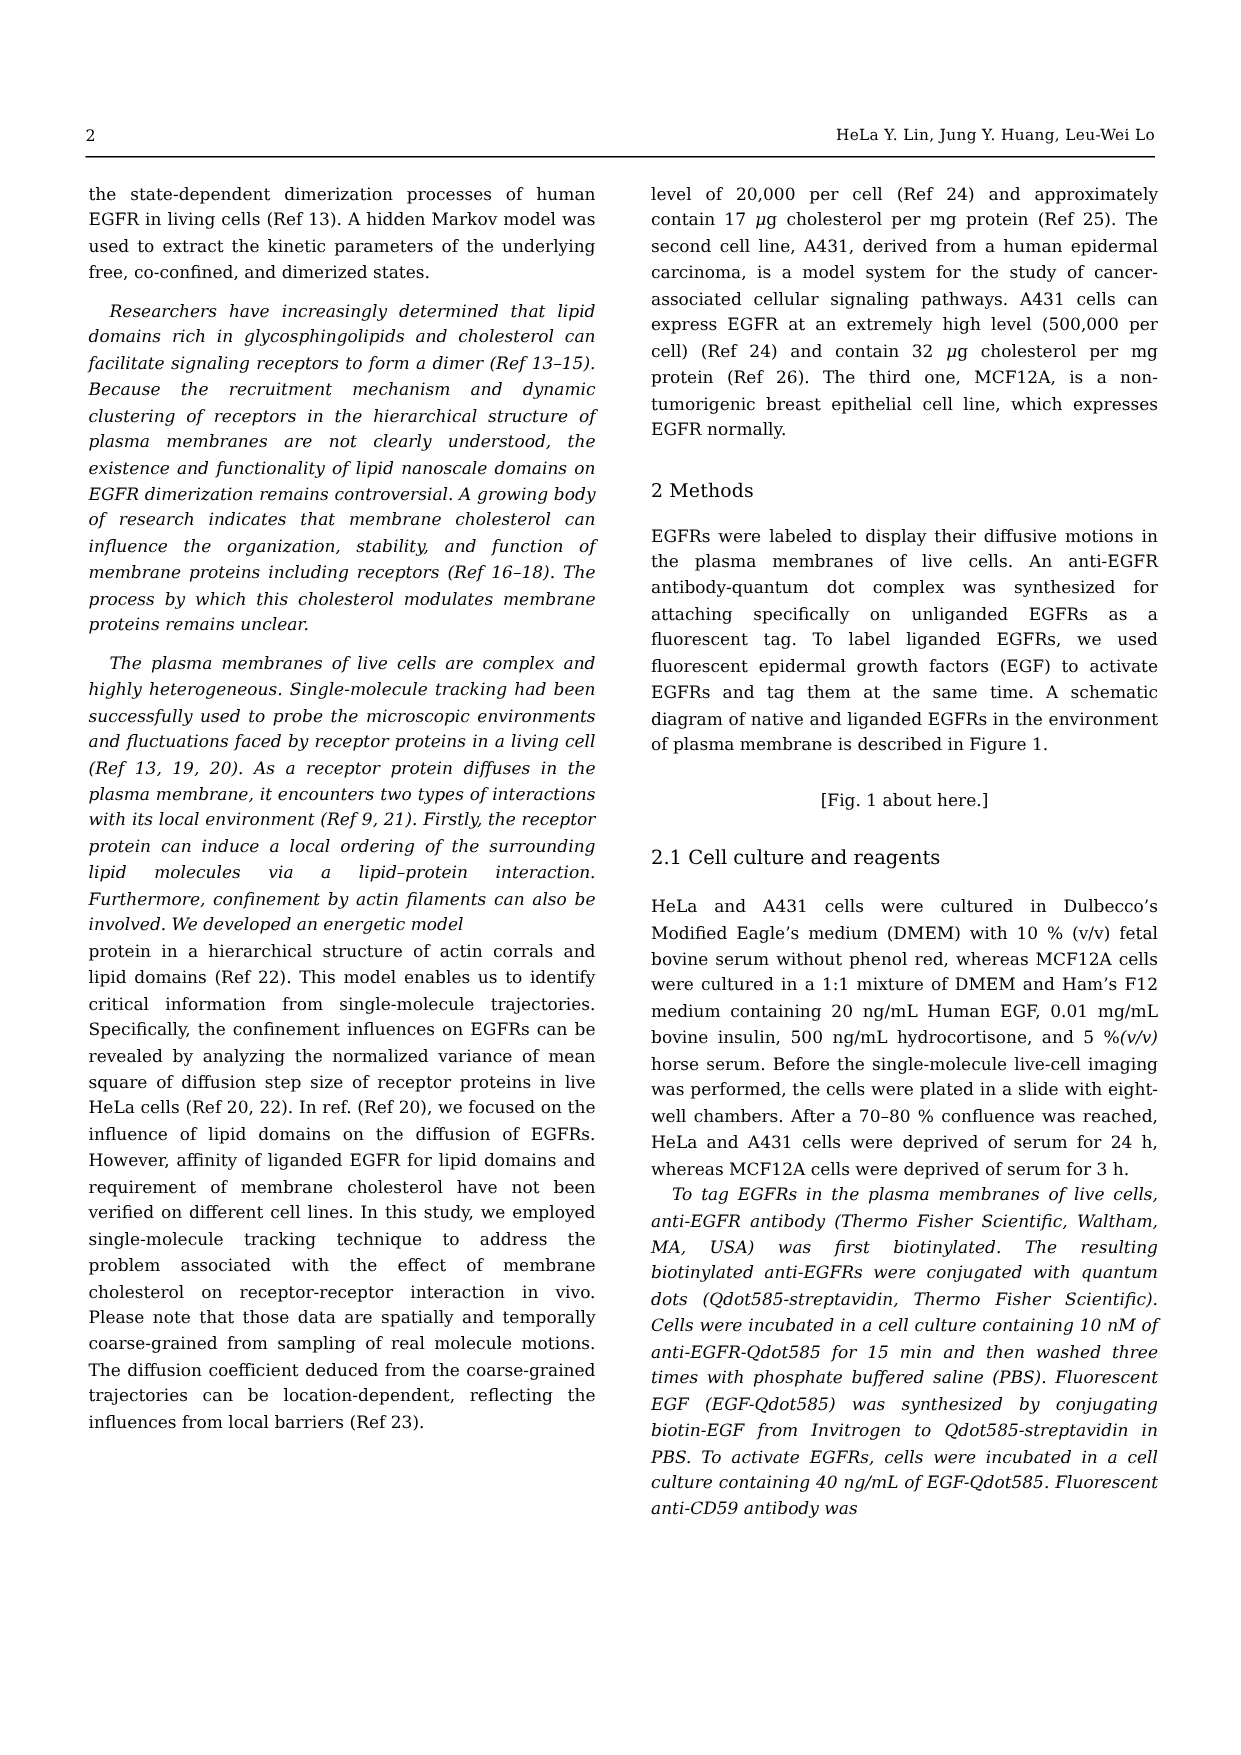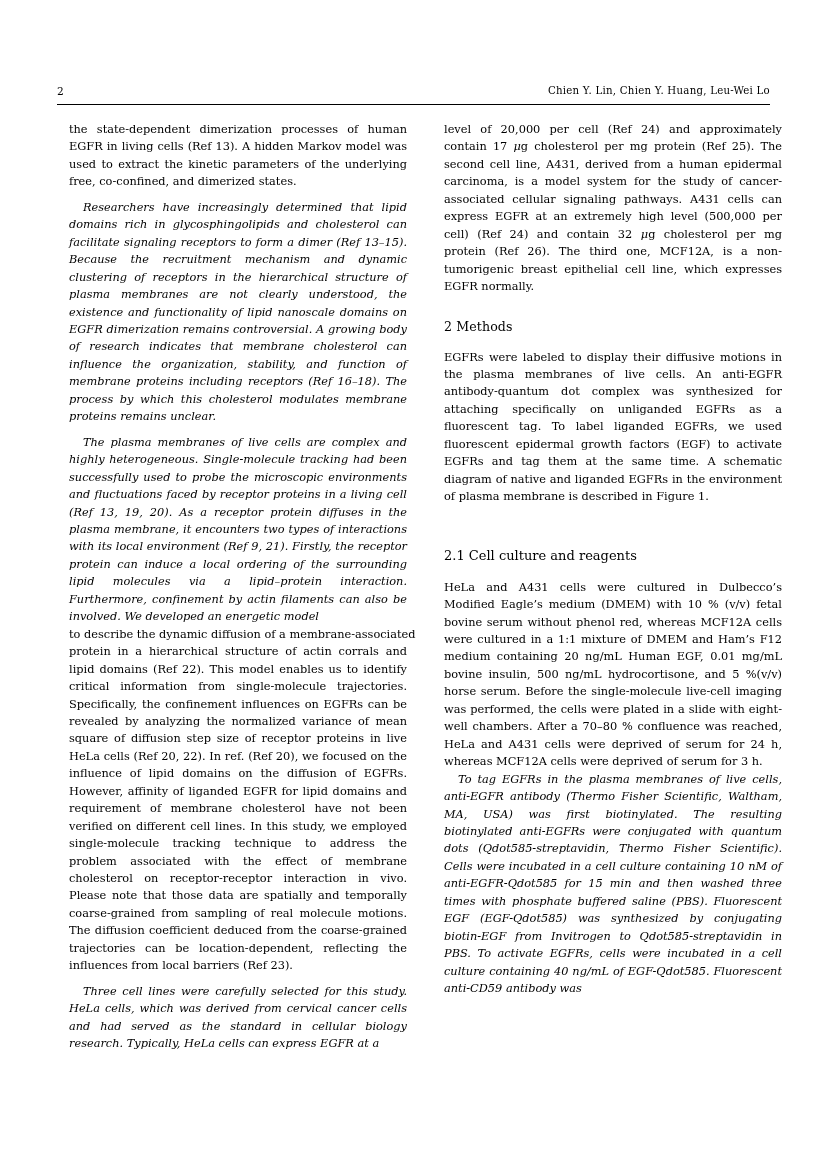--- a/index.html
+++ b/index.html
@@ -45,21 +45,21 @@
     left: 57px;
     top: 104px;
     width: 713px;
     height: 0;
     border-top: 1.1px solid #000;
   }
 
   
   .columns {
     position: absolute;
-    left: 69px;
+    left: 59px;
     top: 121px;
     width: 713px;
     height: 920px;
   }
   .col {
     position: absolute;
     top: 0;
     width: 338px;
   }
   .col-left  { left: 0px; }
@@ -103,64 +103,63 @@
     text-align: center;
   }
 
   .sp-before-section { height: 22px; }
   .sp-after-section  { height: 14px; }
   .sp-para           { height: 8px; }
   .sp-fig-before     { height: 19px; }
   .sp-fig-after      { height: 22px; }
   .sp-sub-after      { height: 15px; }
 
-  .it { }
+  .it { font-style: italic; }
   .mu { font-style: italic; font-family: "DejaVu Serif", serif; }
 </style>
 </head>
 <body>
 
 <div class="page">
 
   <div class="running-head">
     <span class="folio">2</span>
-    <span class="authors">Chien Y. Lin, Chien Y. Huang, Leu-Wei Lo</span>
+    <span class="authors">HeLa Y. Lin, Jung Y. Huang, Leu-Wei Lo</span>
   </div>
   <div class="head-rule"></div>
 
   <div class="columns">
 
     <div class="col col-left">
 
       <p class="body noindent">the state-dependent dimerization processes of human EGFR in living cells (Ref 13). A hidden Markov model was used to extract the kinetic parameters of the underlying free, co-confined, and dimerized states.</p>
       <div class="sp-para"></div>
 
       <p class="body indent">Researchers have increasingly determined that lipid domains rich in glycosphingolipids and cholesterol can facilitate signaling receptors to form a dimer (Ref 13–15). Because the recruitment mechanism and dynamic clustering of receptors in the hierarchical structure of plasma membranes are not clearly understood, the existence and functionality of lipid nanoscale domains on EGFR dimerization remains controversial. A growing body of research indicates that membrane cholesterol can influence the organization, stability, and function of membrane proteins including receptors (Ref 16–18). The process by which this cholesterol modulates membrane proteins remains unclear.</p>
       <div class="sp-para"></div>
 
       <p class="body indent">The plasma membranes of live cells are complex and highly heterogeneous. Single-molecule tracking had been successfully used to probe the microscopic environments and fluctuations faced by receptor proteins in a living cell (Ref 13, 19, 20). As a receptor protein diffuses in the plasma membrane, it encounters two types of interactions with its local environment (Ref 9, 21). Firstly, the receptor protein can induce a local ordering of the surrounding lipid molecules via a lipid–protein interaction. Furthermore, confinement by actin filaments can also be involved. We developed an energetic model</p>
-      <p class="body noindent overrun">to describe the dynamic diffusion of a membrane-associated</p>
       <p class="body noindent">protein in a hierarchical structure of actin corrals and lipid domains (Ref 22). This model enables us to identify critical information from single-molecule trajectories. Specifically, the confinement influences on EGFRs can be revealed by analyzing the normalized variance of mean square of diffusion step size of receptor proteins in live HeLa cells (Ref 20, 22). In ref. (Ref 20), we focused on the influence of lipid domains on the diffusion of EGFRs. However, affinity of liganded EGFR for lipid domains and requirement of membrane cholesterol have not been verified on different cell lines. In this study, we employed single-molecule tracking technique to address the problem associated with the effect of membrane cholesterol on receptor-receptor interaction in vivo. Please note that those data are spatially and temporally coarse-grained from sampling of real molecule motions. The diffusion coefficient deduced from the coarse-grained trajectories can be location-dependent, reflecting the influences from local barriers (Ref 23).</p>
       <div class="sp-para"></div>
 
-      <p class="body indent">Three cell lines were carefully selected for this study. HeLa cells, which was derived from cervical cancer cells and had served as the standard in cellular biology research. Typically, HeLa cells can express EGFR at a</p>
 
     </div>
 
     <div class="col col-right">
 
       <p class="body noindent"><span>level of 20,000 per cell (Ref 24) and approximately contain 17 </span><span class="mu">μ</span><span>g cholesterol per mg protein (Ref 25). The second cell line, A431, derived from a human epidermal carcinoma, is a model system for the study of cancer-associated cellular signaling pathways. A431 cells can express EGFR at an extremely high level (500,000 per cell) (Ref 24) and contain 32 </span><span class="mu">μ</span><span>g cholesterol per mg protein (Ref 26). The third one, MCF12A, is a non-tumorigenic breast epithelial cell line, which expresses EGFR normally.</span></p>
 
       <div class="sp-before-section"></div>
       <h2 class="section">2 Methods</h2>
       <div class="sp-after-section"></div>
 
       <p class="body noindent">EGFRs were labeled to display their diffusive motions in the plasma membranes of live cells. An anti-EGFR antibody-quantum dot complex was synthesized for attaching specifically on unliganded EGFRs as a fluorescent tag. To label liganded EGFRs, we used fluorescent epidermal growth factors (EGF) to activate EGFRs and tag them at the same time. A schematic diagram of native and liganded EGFRs in the environment of plasma membrane is described in Figure 1.</p>
 
       <div class="sp-fig-before"></div>
+      <p class="fig-placeholder">[Fig. 1 about here.]</p>
       <div class="sp-fig-after"></div>
 
       <h3 class="subsection">2.1 Cell culture and reagents</h3>
       <div class="sp-sub-after"></div>
 
       <p class="body noindent"><span>HeLa and A431 cells were cultured in Dulbecco’s Modified Eagle’s medium (DMEM) with 10 % (v/v) fetal bovine serum without phenol red, whereas MCF12A cells were cultured in a 1:1 mixture of DMEM and Ham’s F12 medium containing 20 ng/mL Human EGF, 0.01 mg/mL bovine insulin, 500 ng/mL hydrocortisone, and 5 %</span><span class="it">(v/v)</span><span> horse serum. Before the single-molecule live-cell imaging was performed, the cells were plated in a slide with eight-well chambers. After a 70–80 % confluence was reached, HeLa and A431 cells were deprived of serum for 24 h, whereas MCF12A cells were deprived of serum for 3 h.</span></p>
 
       <p class="body indent">To tag EGFRs in the plasma membranes of live cells, anti-EGFR antibody (Thermo Fisher Scientific, Waltham, MA, USA) was first biotinylated. The resulting biotinylated anti-EGFRs were conjugated with quantum dots (Qdot585-streptavidin, Thermo Fisher Scientific). Cells were incubated in a cell culture containing 10 nM of anti-EGFR-Qdot585 for 15 min and then washed three times with phosphate buffered saline (PBS). Fluorescent EGF (EGF-Qdot585) was synthesized by conjugating biotin-EGF from Invitrogen to Qdot585-streptavidin in PBS. To activate EGFRs, cells were incubated in a cell culture containing 40 ng/mL of EGF-Qdot585. Fluorescent anti-CD59 antibody was</p>
 
     </div>

